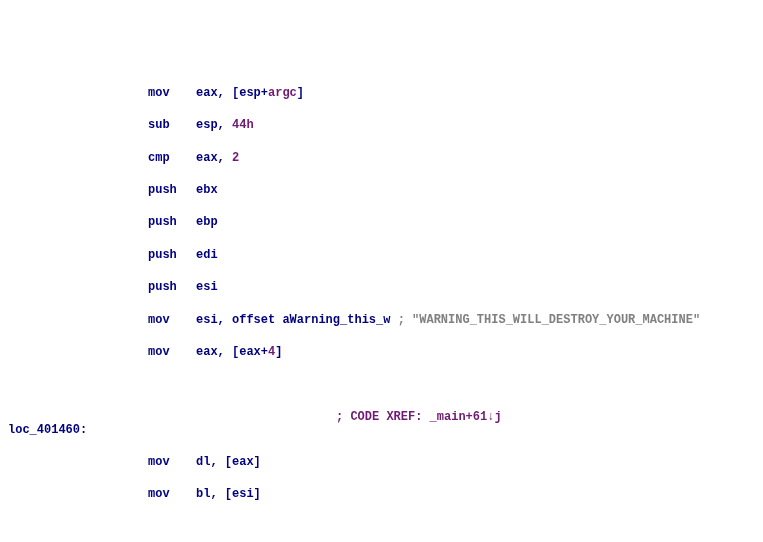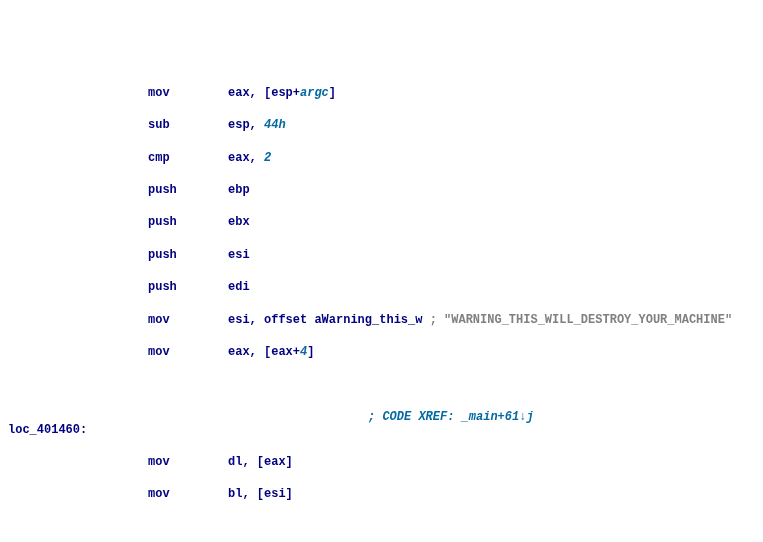--- a/index.html
+++ b/index.html
@@ -8,38 +8,38 @@
     font-family: "Courier New", Courier, monospace;
     font-size: 12px;
     font-weight: bold;
     color: #000080;
     background: #ffffff;
     white-space: pre;
     line-height: 1.35;
   }
   .line { display: block; }
   .col-lab   { display:inline-block; width: 140px; vertical-align: top; margin-top: 13px; }
-  .col-mnem  { display:inline-block; width: 80px;  vertical-align: top; }
+  .col-mnem  { display:inline-block; width: 48px;  vertical-align: top; }
   .col-ops   { display:inline-block; vertical-align: top; }
-  .green  { color: #0369a1; font-style: italic; }
+  .green  { color: #701a75; }
   .gray   { color: #808080; }
 </style>
 </head>
 <body>
 
 
 
 <div>
 <span class="line"><span class="col-lab"></span><span class="col-mnem">mov</span><span class="col-ops"><span>eax, [esp+</span><span class="green">argc</span><span>]</span></span></span>
 <span class="line"><span class="col-lab"></span><span class="col-mnem">sub</span><span class="col-ops"><span>esp, </span><span class="green">44h</span></span></span>
 <span class="line"><span class="col-lab"></span><span class="col-mnem">cmp</span><span class="col-ops"><span>eax, </span><span class="green">2</span></span></span>
+<span class="line"><span class="col-lab"></span><span class="col-mnem">push</span><span class="col-ops">ebx</span></span>
 <span class="line"><span class="col-lab"></span><span class="col-mnem">push</span><span class="col-ops">ebp</span></span>
-<span class="line"><span class="col-lab"></span><span class="col-mnem">push</span><span class="col-ops">ebx</span></span>
+<span class="line"><span class="col-lab"></span><span class="col-mnem">push</span><span class="col-ops">edi</span></span>
 <span class="line"><span class="col-lab"></span><span class="col-mnem">push</span><span class="col-ops">esi</span></span>
-<span class="line"><span class="col-lab"></span><span class="col-mnem">push</span><span class="col-ops">edi</span></span>
 <span class="line"><span class="col-lab"></span><span class="col-mnem">mov</span><span class="col-ops"><span>esi, offset aWarning_this_w </span><span class="gray">; </span><span class="gray">"WARNING_THIS_WILL_DESTROY_YOUR_MACHINE"</span></span></span>
 <span class="line"><span class="col-lab"></span><span class="col-mnem">mov</span><span class="col-ops"><span>eax, [eax+</span><span class="green">4</span><span>]</span></span></span>
 <span class="line">&nbsp;</span>
 <span class="line"><span class="col-lab">loc_401460:</span><span class="col-mnem"></span><span class="col-ops" style="width:140px; display:inline-block;"></span><span class="green"><span>; CODE XREF: _main+61</span><span>↓j</span></span></span>
 <span class="line"><span class="col-lab"></span><span class="col-mnem">mov</span><span class="col-ops">dl, [eax]</span></span>
 <span class="line"><span class="col-lab"></span><span class="col-mnem">mov</span><span class="col-ops">bl, [esi]</span></span>
 
 
 
 

